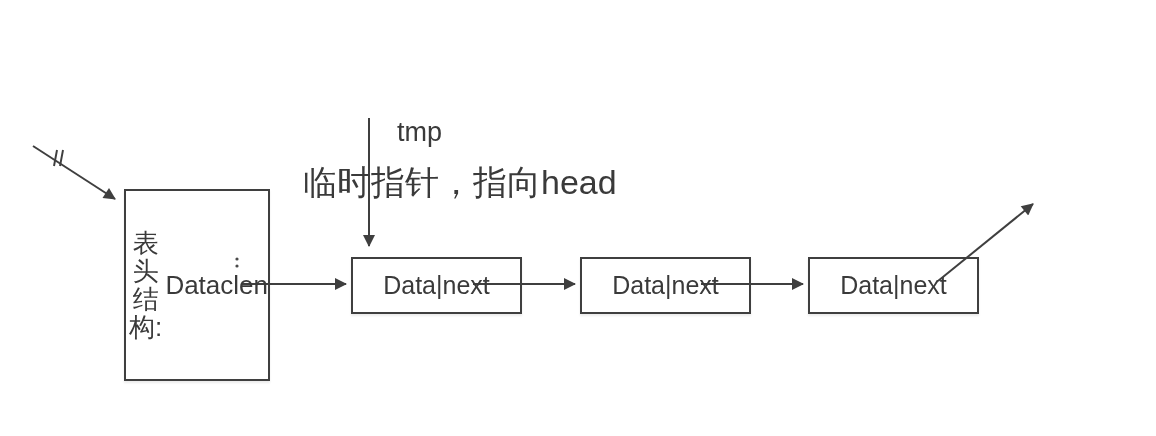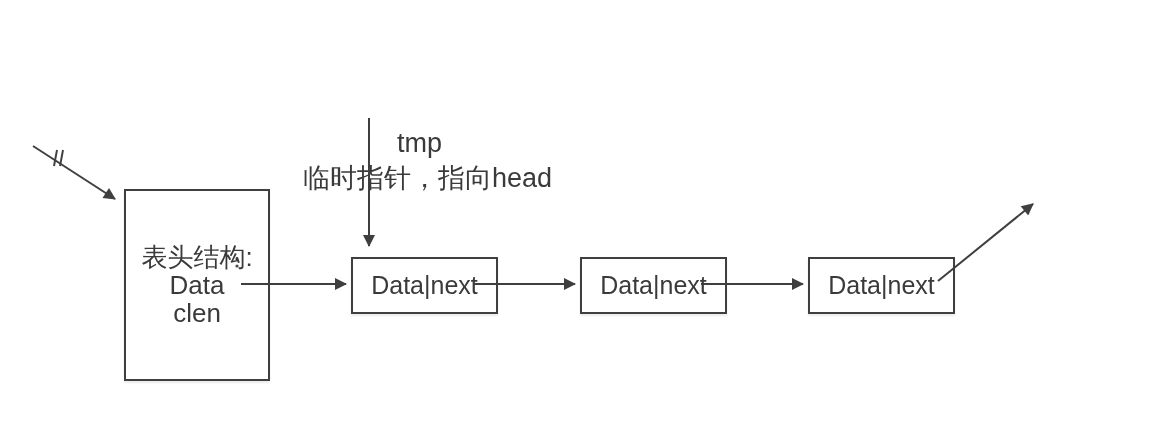--- a/index.html
+++ b/index.html
@@ -19,39 +19,39 @@
   .connector-layer{position:absolute;left:0;top:0;width:1156px;height:436px;}
   .ln{stroke:var(--stroke-color);stroke-width:2;fill:none;}
   .ah{fill:var(--stroke-color);}
   .dot{fill:#4a4a4a;}
   .box{
     position:absolute;
     box-sizing:border-box;
     border:2px solid var(--stroke-color);
     background:transparent;
     display:flex;
-    flex-direction:column;
+    flex-direction:row;
     align-items:center;
     justify-content:center;
     box-shadow:0 2px 2px rgba(0,0,0,0.08);
   }
   .head-box{
     left:124px;top:189px;width:146px;height:192px;
     font-size:26px;line-height:28px;text-align:center;
   }
   .node{
-    width:147px;height:57px;top:257px;
+    width:171px;height:57px;top:257px;
     font-size:25px;
   }
   .node-1{left:351px;}
   .node-2{left:580px;}
   .node-3{left:808px;}
   .float-label{position:absolute;white-space:nowrap;}
-  .tmp-label{left:397px;top:128px;font-size:27px;}
-  .tmp-desc{left:303px;top:160px;font-size:27px;}
+  .tmp-label{left:397px;top:117px;font-size:27px;}
+  .tmp-desc{left:303px;top:160px;font-size:34px;}
   .null-label{left:1045px;top:174px;font-size:26px;}
 </style>
 </head>
 <body>
 
 <div class="canvas">
 
   <svg class="connector-layer" width="1156" height="436" viewBox="0 0 1156 436" xmlns="http://www.w3.org/2000/svg">
     <defs>
       <marker id="arrow" markerUnits="userSpaceOnUse" markerWidth="15" markerHeight="12" viewBox="0 0 12 12" refX="11" refY="6" orient="auto">

